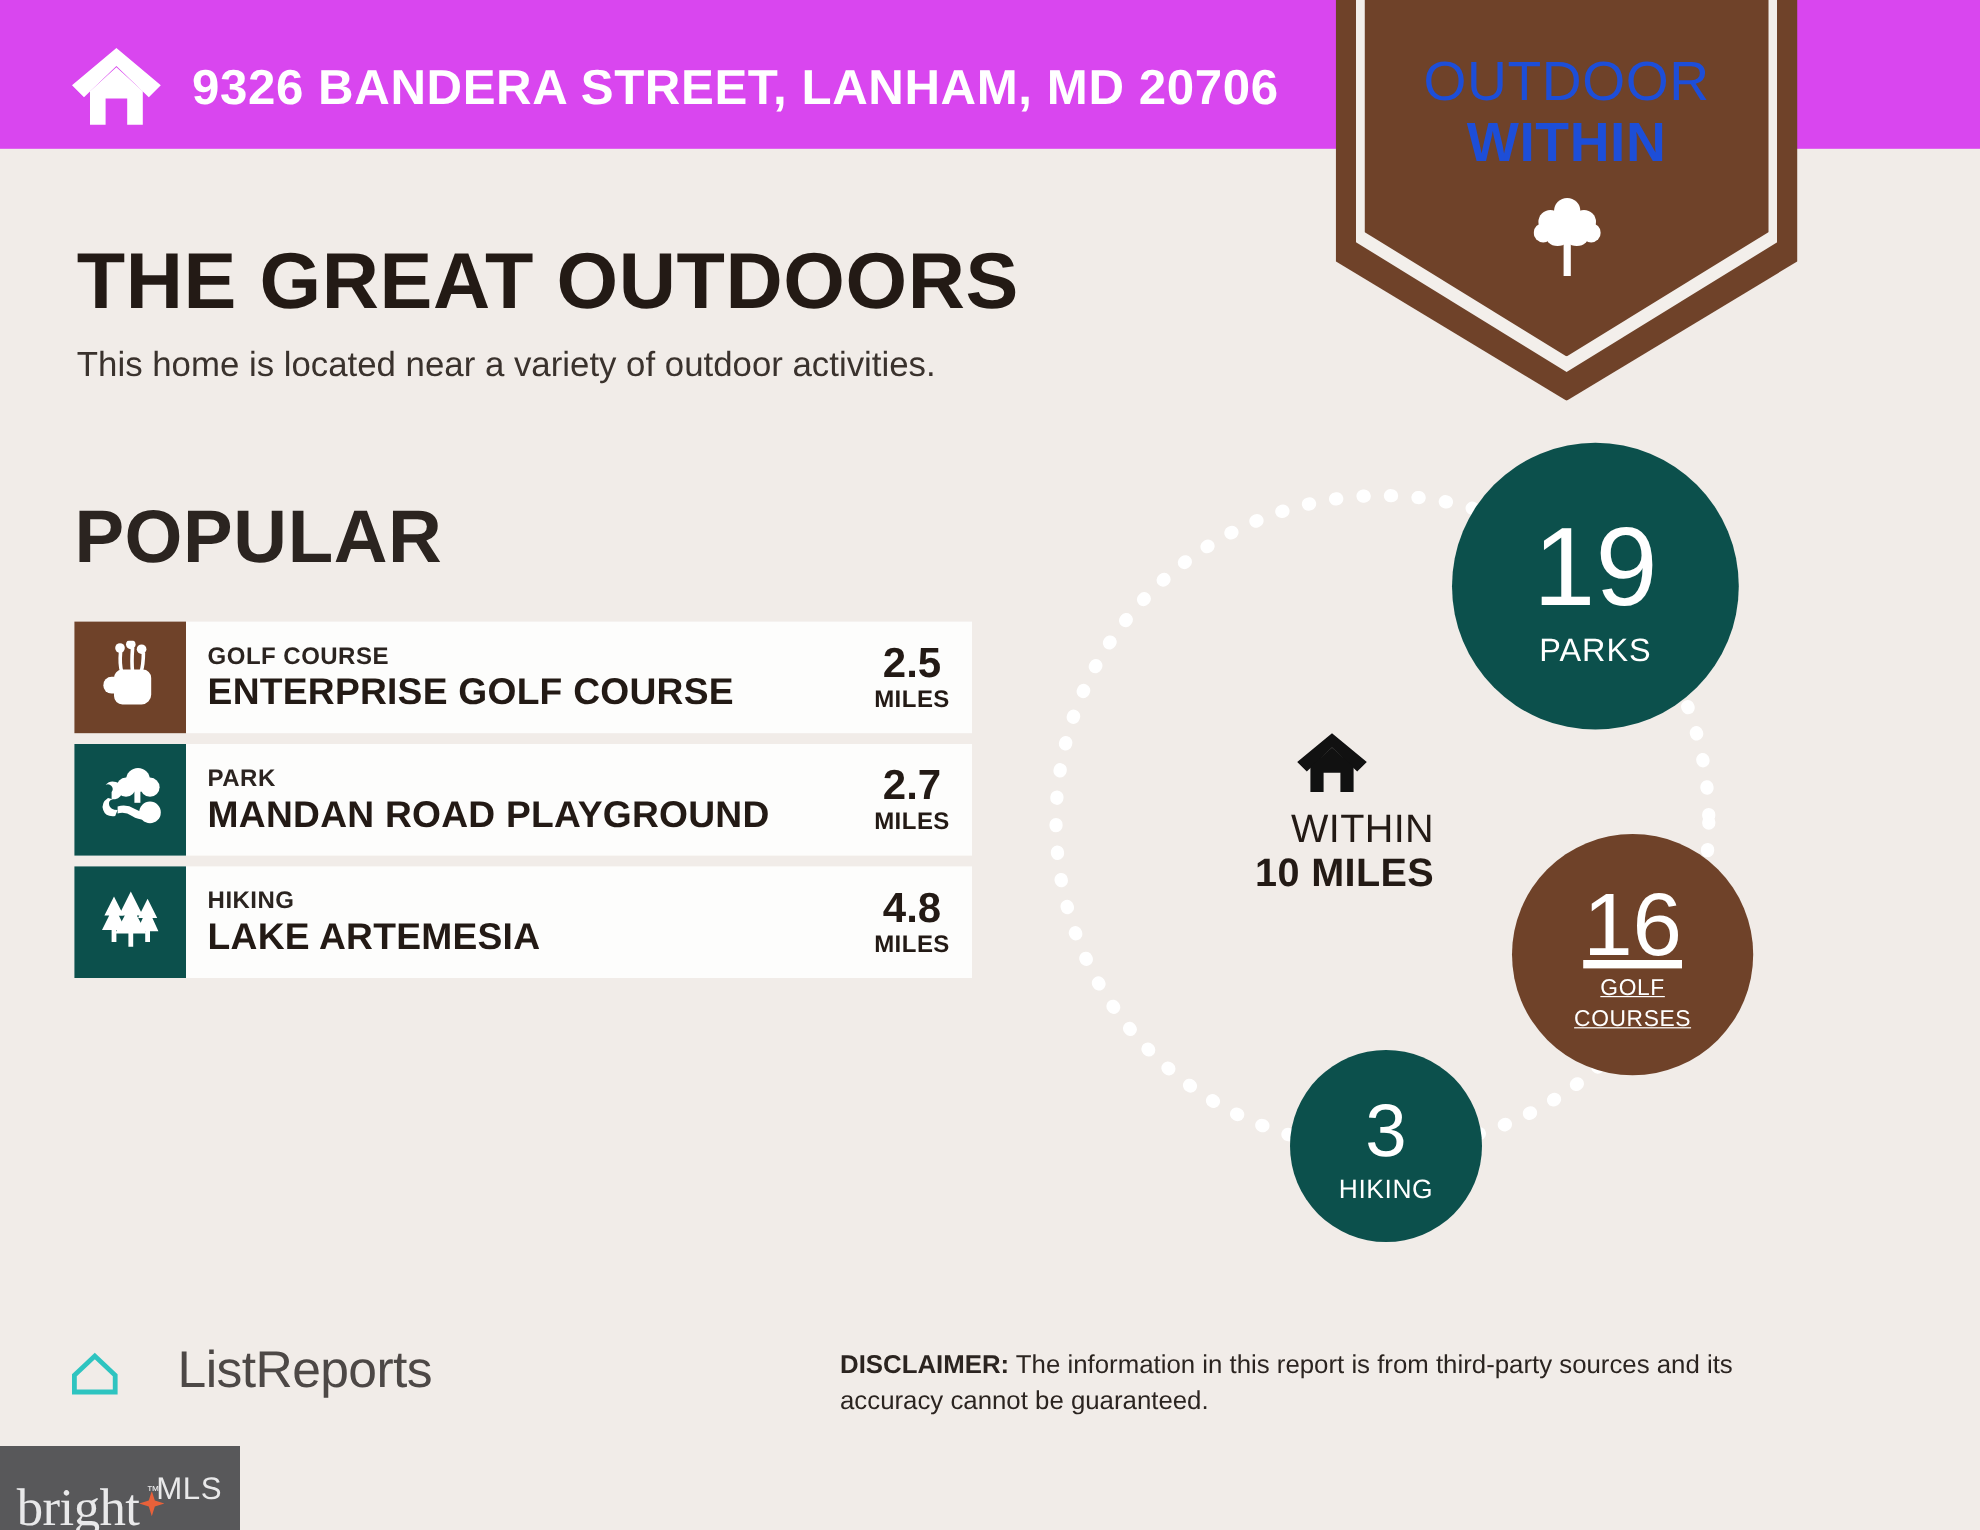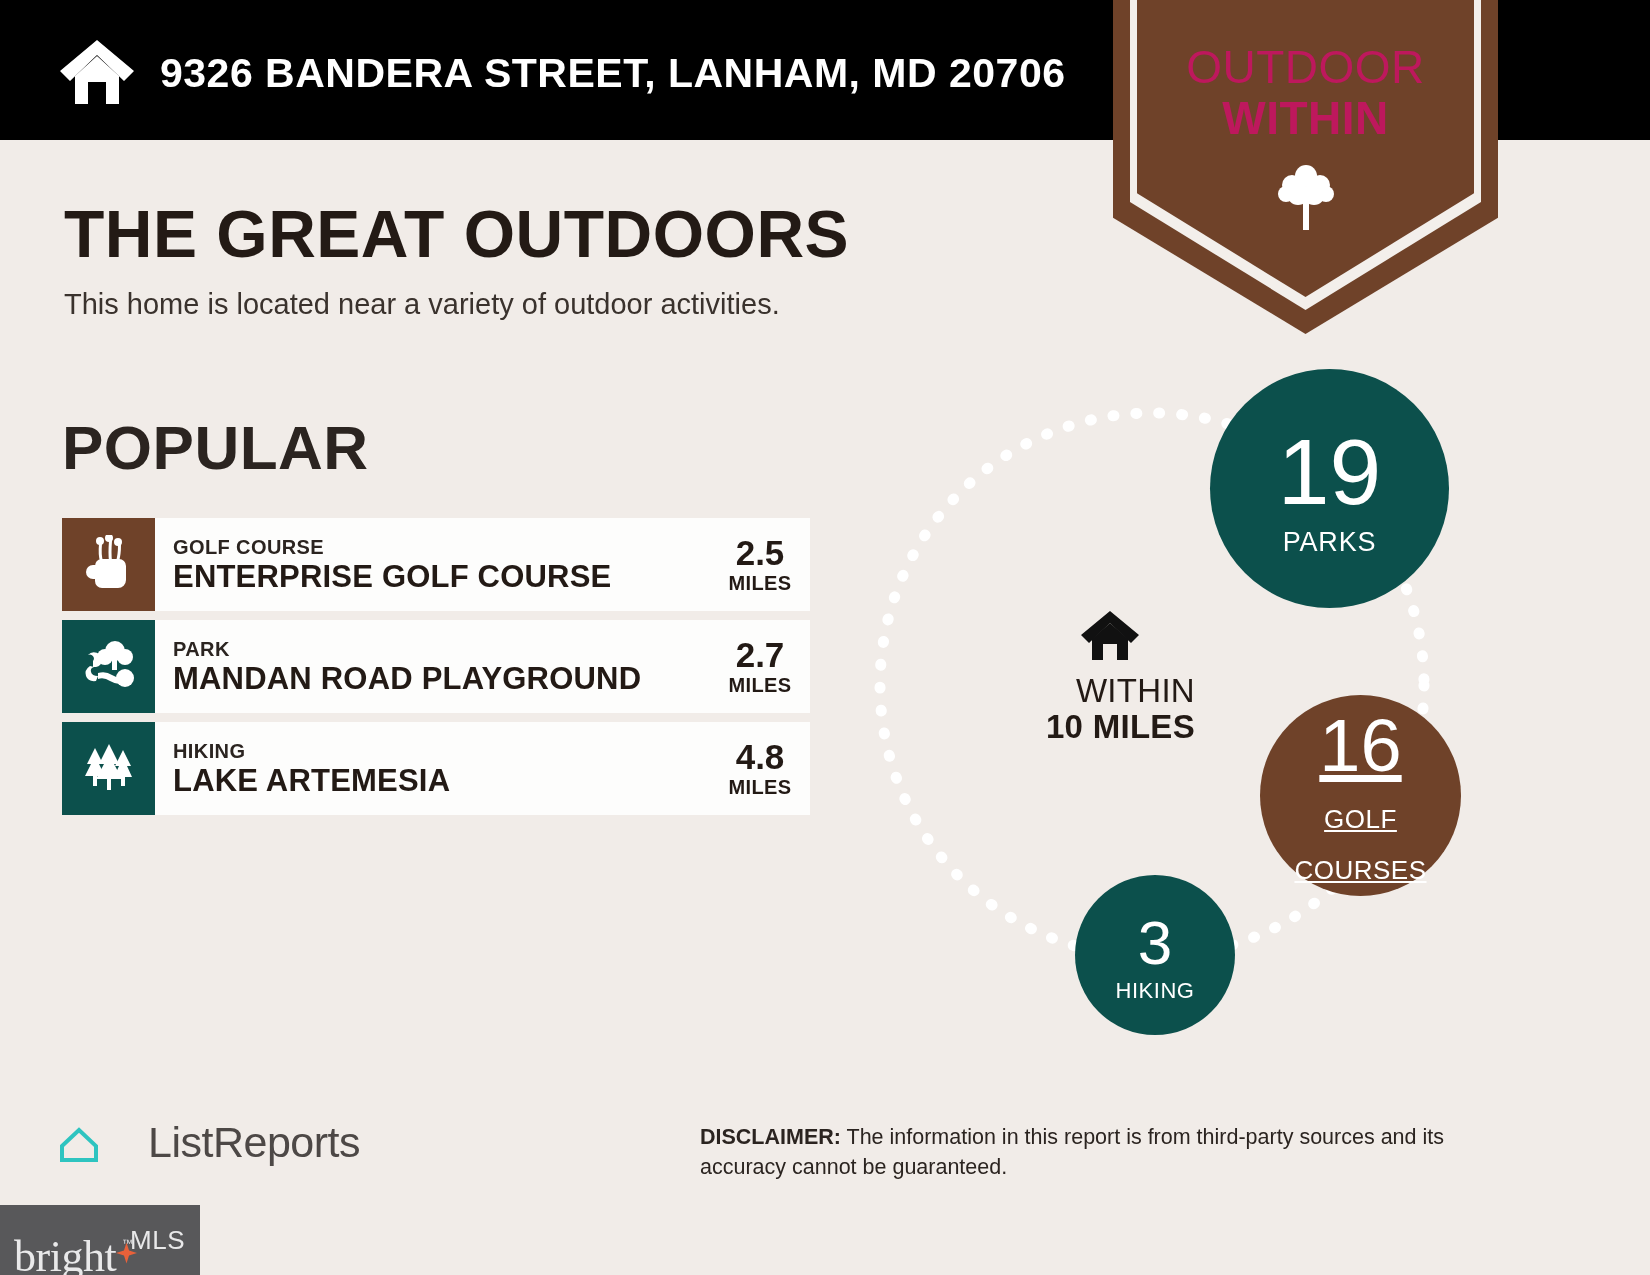--- a/index.html
+++ b/index.html
@@ -11,22 +11,22 @@
   }
   #page {
     position: relative;
     width: 1650px; height: 1275px;
     background: #f1ece8;
   }
 
   
   #header {
     position: absolute; left: 0; top: 0;
-    width: 1650px; height: 140px;
-    background: #000000;
+    width: 1650px; height: 124px;
+    background: #d946ef;
   }
   #header-house {
     position: absolute; left: 58px; top: 36px;
     width: 78px; height: 70px;
   }
   #header-address {
     position: absolute; left: 160px; top: 50px;
     font-size: 41px; font-weight: bold;
     letter-spacing: 0.5px;
     color: #ffffff;
@@ -53,21 +53,21 @@
     position: absolute; left: 1137px; top: -8px;
     width: 337px; height: 305px;
     -webkit-clip-path: polygon(0 0, 100% 0, 100% 66%, 50% 100%, 0 66%);
     clip-path: polygon(0 0, 100% 0, 100% 66%, 50% 100%, 0 66%);
     background: #6f4229;
   }
   #badge-title {
     position: absolute; left: 1137px; top: 42px;
     width: 337px;
     text-align: center;
-    color: #be185d;
+    color: #1d4ed8;
     font-size: 46px;
     line-height: 51px;
     letter-spacing: 0.5px;
   }
   #badge-title .l2 { font-weight: bold; }
   #badge-tree {
     position: absolute; left: 1278px; top: 163px;
     width: 56px; height: 68px;
   }
 
@@ -167,21 +167,21 @@
   #circle-parks .stat-num { font-size: 93px; margin-top: 6px; }
   #circle-parks .stat-lbl { font-size: 27px; margin-top: 9px; letter-spacing: 0.8px; }
 
   #circle-golf {
     left: 400px; top: 340px;
     width: 201px; height: 201px;
     background: #6f4229;
     text-decoration: underline;
   }
   #circle-golf .stat-num { font-size: 74px; margin-top: 2px; }
-  #circle-golf .stat-lbl { font-size: 26px; margin-top: 23px; letter-spacing: 0.5px; }
+  #circle-golf .stat-lbl { font-size: 19px; margin-top: 6px; letter-spacing: 0.5px; }
 
   #circle-hiking {
     left: 215px; top: 520px;
     width: 160px; height: 160px;
     background: #0c504c;
   }
   #circle-hiking .stat-num { font-size: 62px; margin-top: 4px; }
   #circle-hiking .stat-lbl { font-size: 22px; margin-top: 5px; letter-spacing: 0.5px; }
 
   #center-group {

